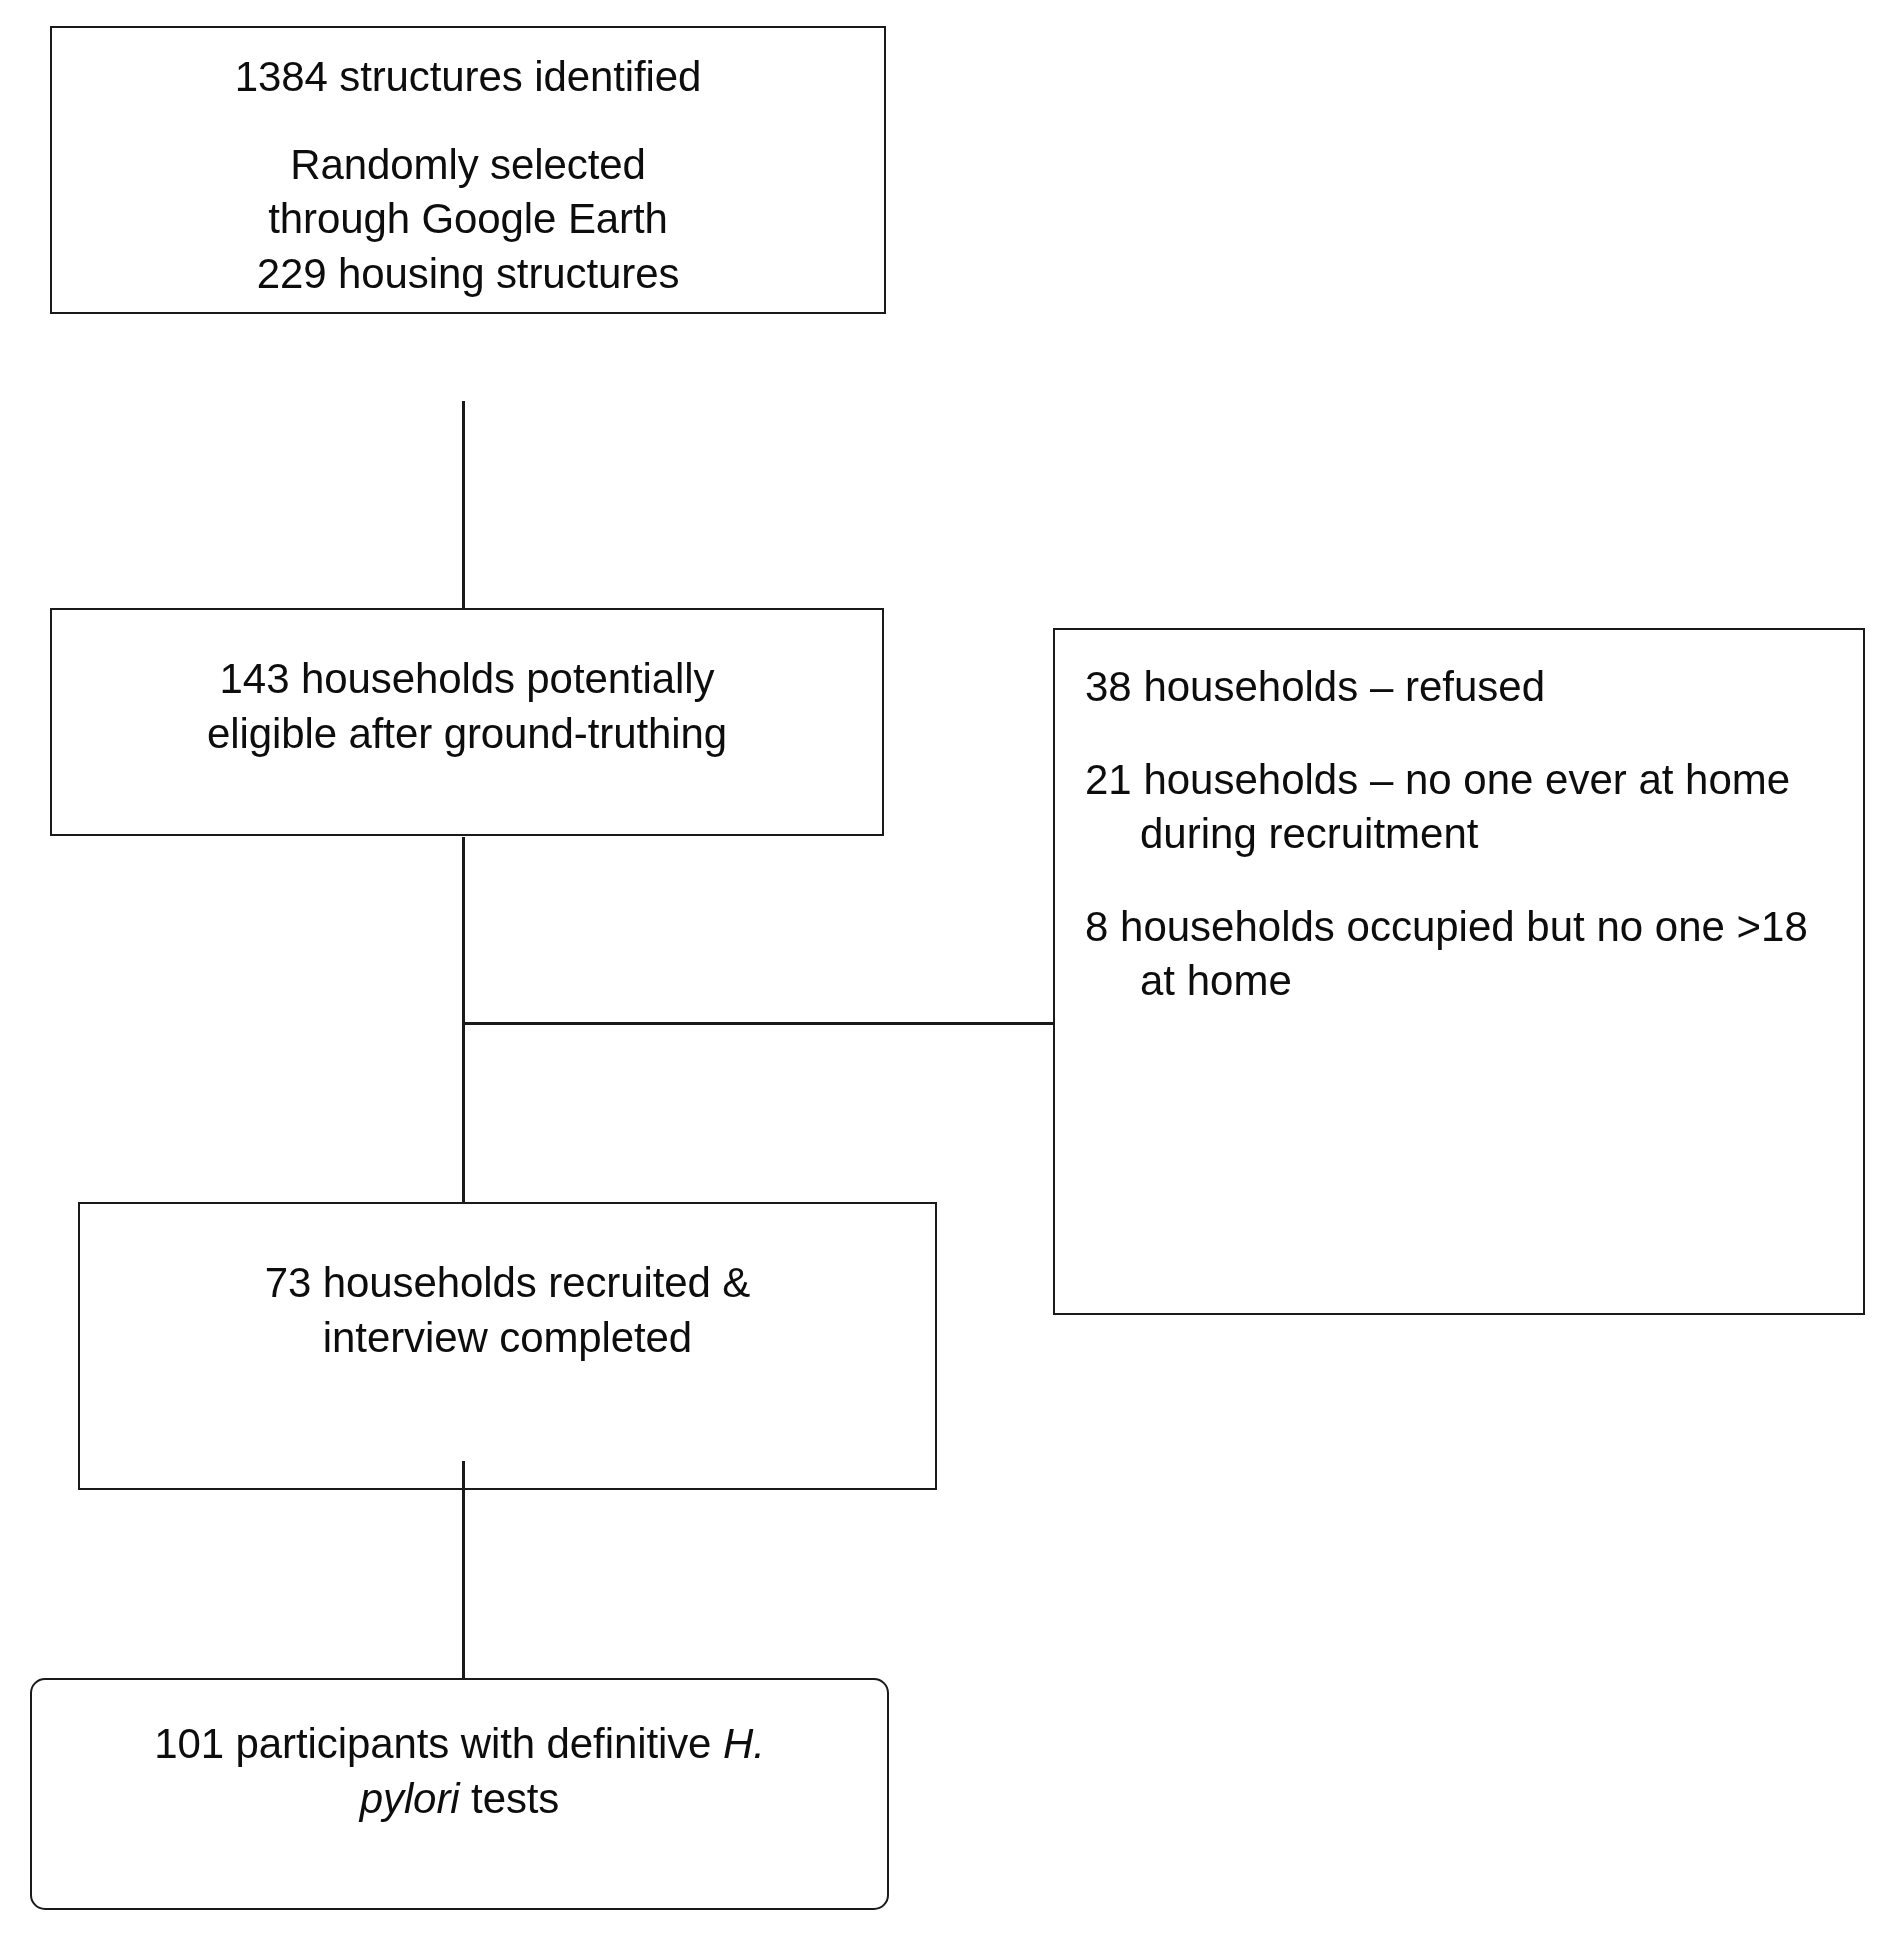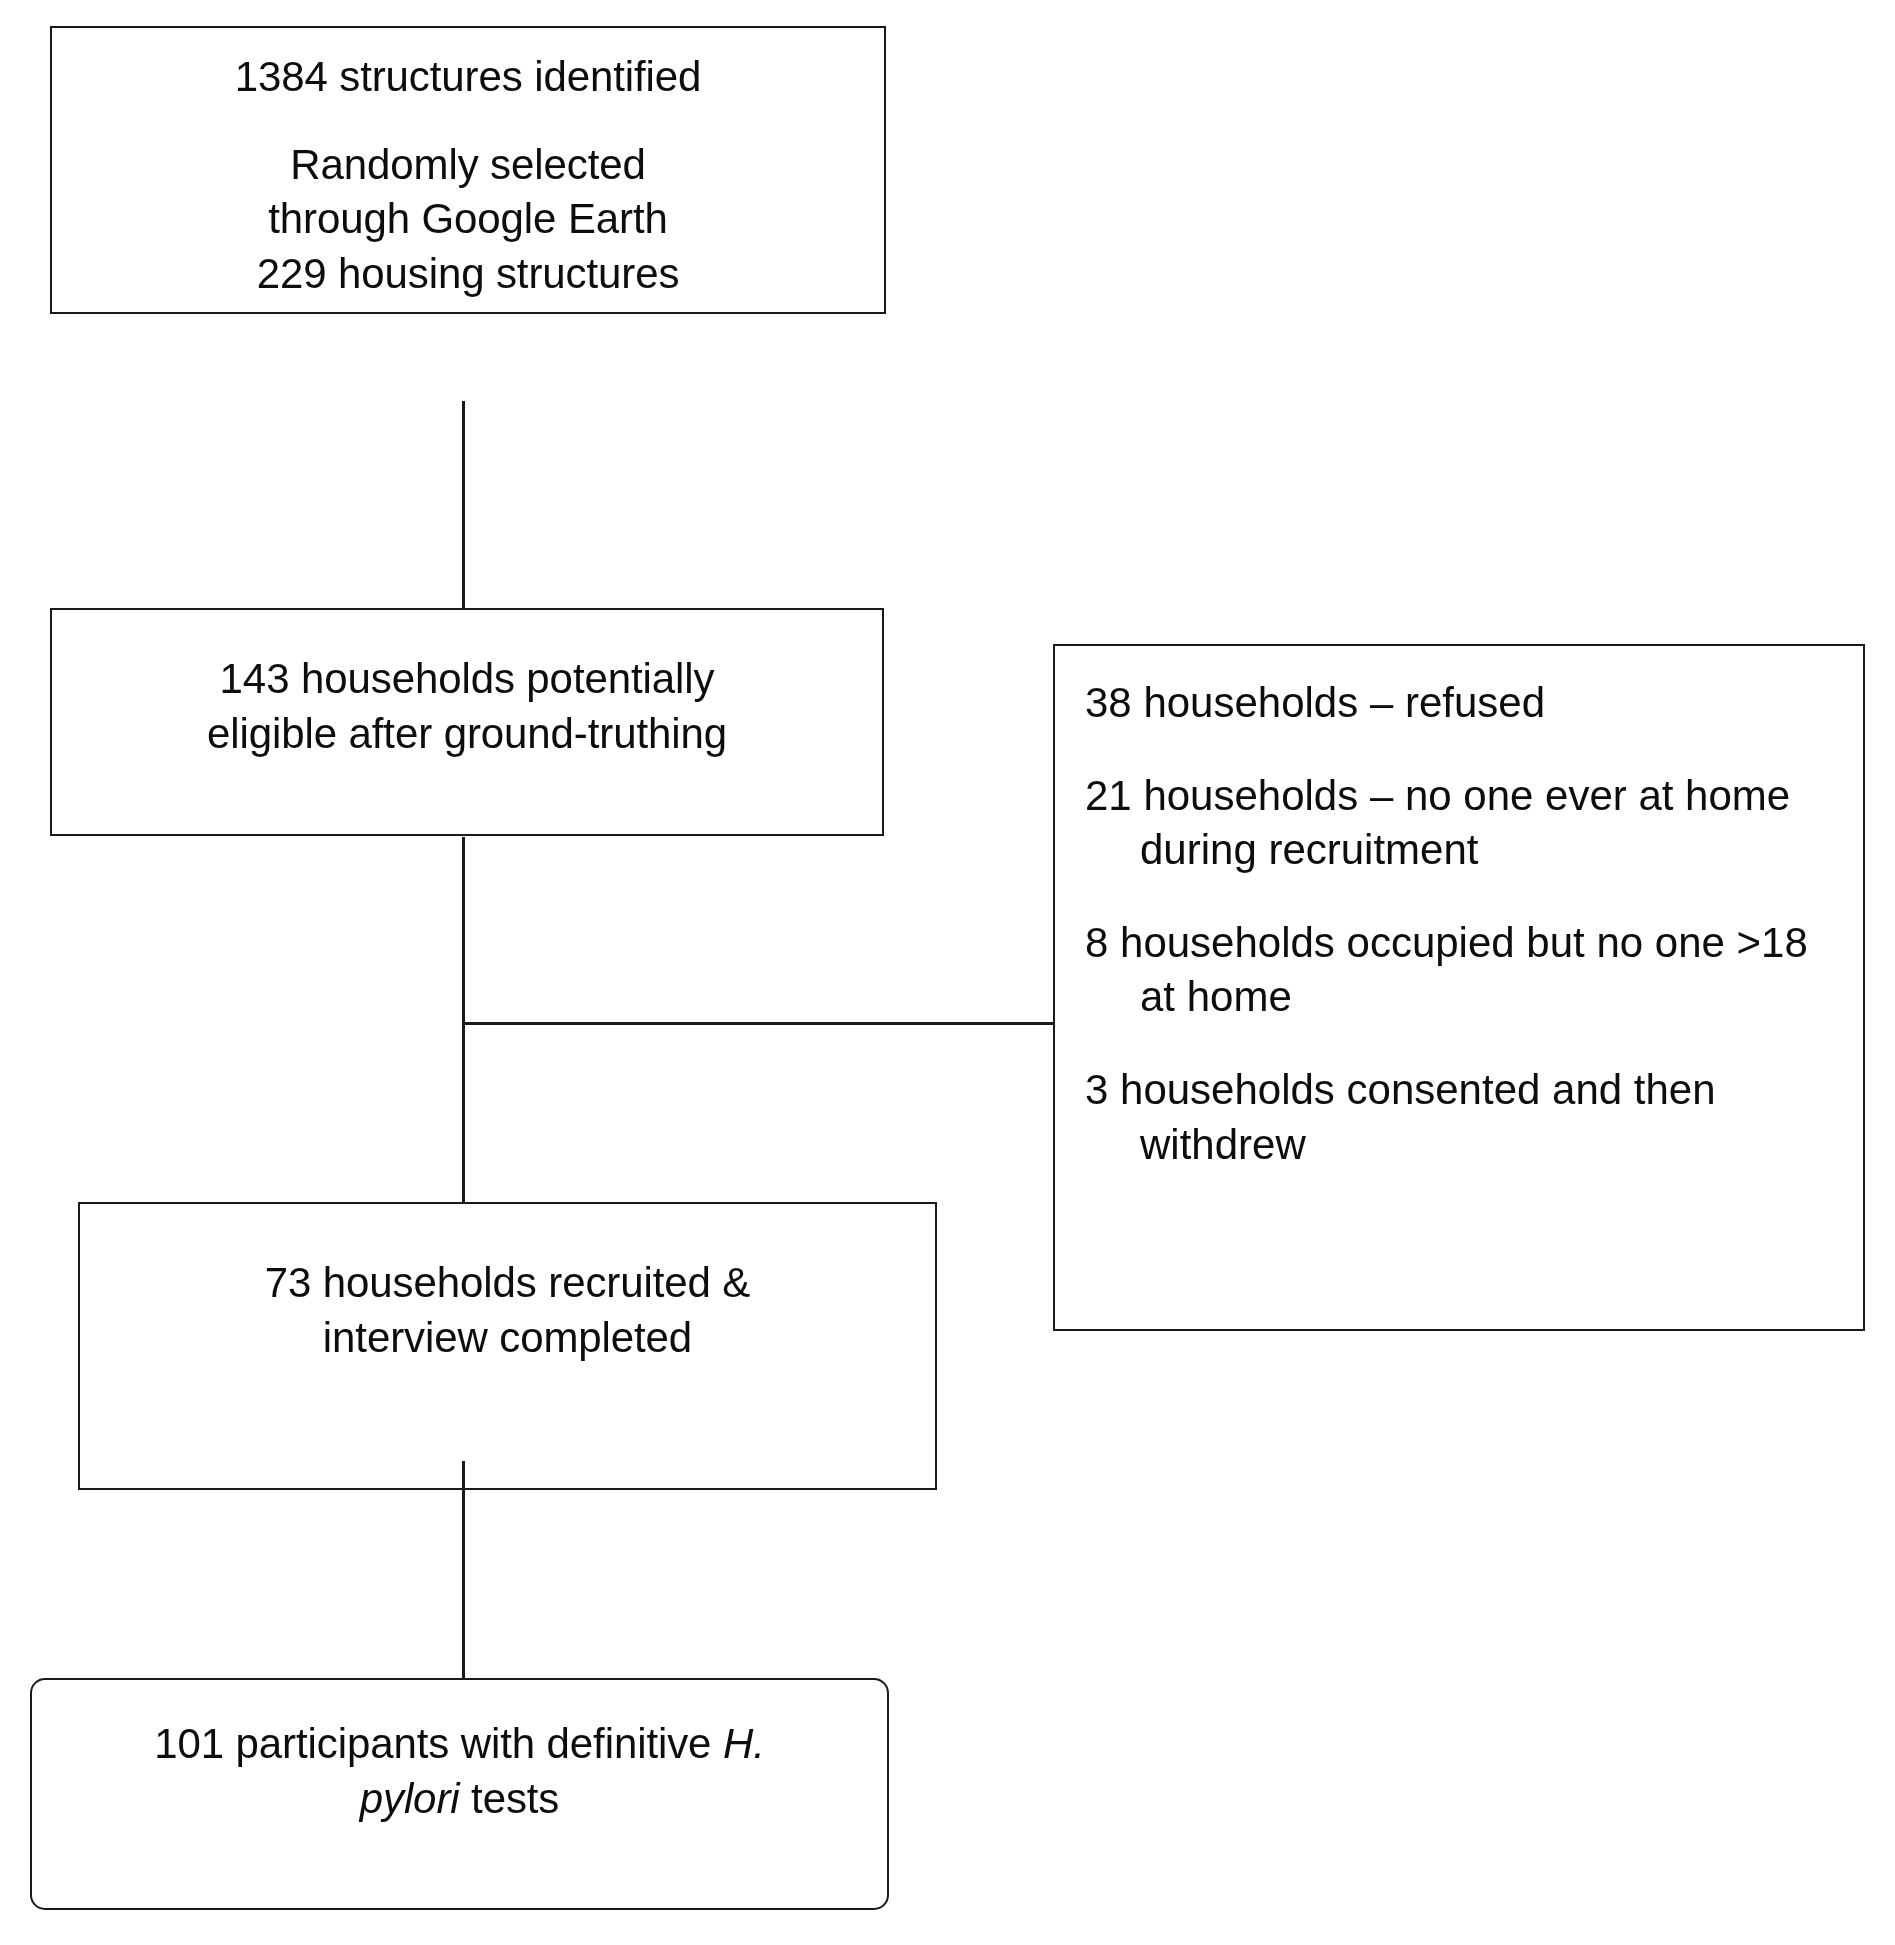--- a/index.html
+++ b/index.html
@@ -93,25 +93,24 @@
 
   <div class="node-box" style="left:50px; top:608px; width:834px; height:228px; padding-top:42px;">
     <span class="node-line">143 households potentially</span>
     <span class="node-line">eligible after ground-truthing</span>
   </div>
 
   <div class="v-connector" style="left:462px; top:837px; height:365px;"></div>
 
   <div class="h-connector" style="left:462px; top:1022px; width:594px;"></div>
 
-  <div class="exclusion-box" style="left:1053px; top:644px; width:812px; height:687px;">
+  <div class="exclusion-box" style="left:1053px; top:628px; width:812px; height:687px;">
     <div class="exclusion-item">38 households – refused</div>
     <div class="exclusion-item">21 households – no one ever at home during recruitment</div>
     <div class="exclusion-item">8 households occupied but no one &gt;18 at home</div>
-    <div class="exclusion-item">3 households consented and then withdrew</div>
   </div>
 
   <div class="node-box" style="left:50px; top:1202px; width:859px; height:288px; padding-top:52px;margin-left:28px;">
     <span class="node-line">73 households recruited &amp;</span>
     <span class="node-line">interview completed</span>
   </div>
 
   <div class="v-connector" style="left:462px; top:1461px; height:218px;"></div>
 
   <div class="node-box" style="left:30px; top:1678px; width:859px; height:232px; padding-top:37px;border-radius:15px;">

